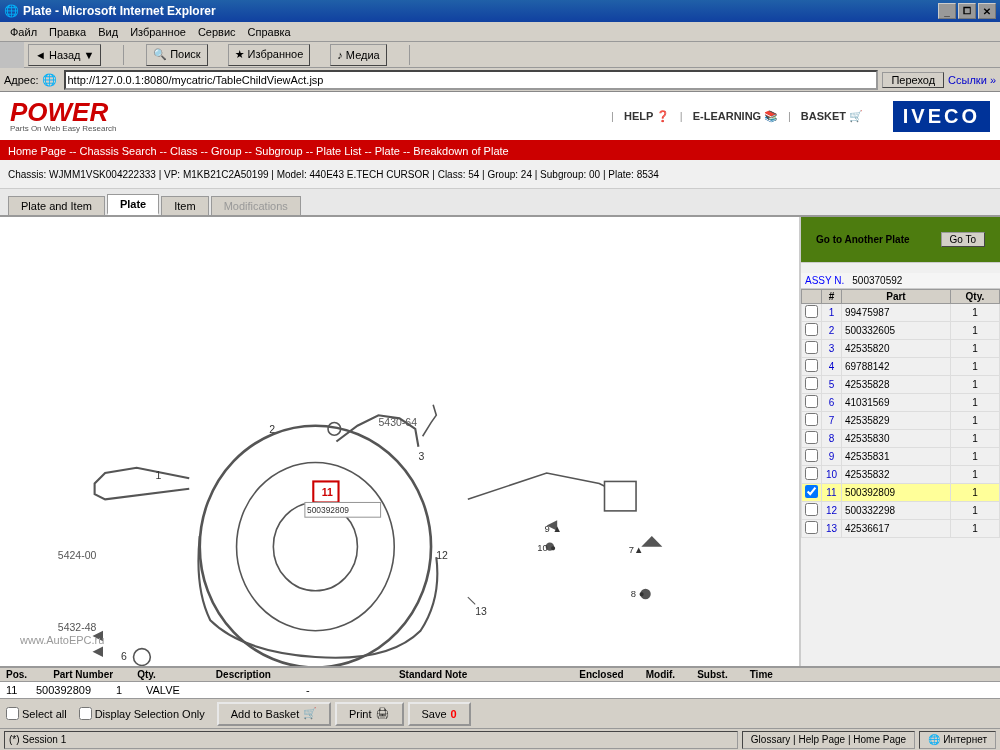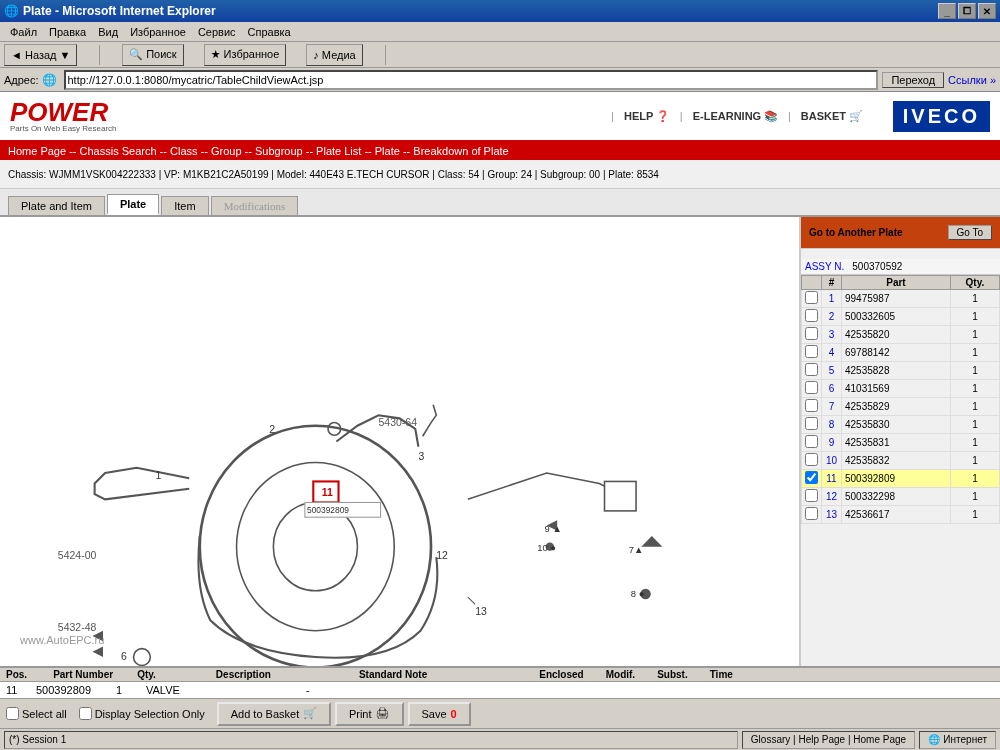--- a/index.html
+++ b/index.html
@@ -39,20 +39,21 @@
 
     
     .toolbar {
       background: #d4d0c8;
       height: 26px;
       display: flex;
       align-items: center;
       padding: 2px 4px;
       border-bottom: 1px solid #999;
       gap: 20px;
+      margin-left: 24px;
     }
     .tb-btn {
       background: #d4d0c8;
       border: 1px outset #999;
       padding: 2px 6px;
       font-size: 11px;
       cursor: pointer;
       display: flex;
       align-items: center;
       gap: 2px;
@@ -155,21 +156,21 @@
       cursor: pointer;
       font-size: 11px;
       margin-right: 2px;
     }
     .tab.active {
       background: white;
       border-bottom: 2px solid white;
       font-weight: bold;
       z-index: 1;
     }
-    .tab.disabled { color: #999; cursor: default; font-family: Liberation Serif, serif; }
+    .tab.disabled { color: #999; cursor: default; }
 
     
     .plate-area {
       flex: 1;
       display: flex;
       overflow: hidden;
     }
 
     
     .diagram-area {
@@ -192,25 +193,25 @@
 
     
     .parts-panel {
       width: 200px;
       background: #f0f0f0;
       border-left: 1px solid #ccc;
       display: flex;
       flex-direction: column;
     }
     .go-to-plate {
-      padding: 8px;
+      padding: 15px;
       display: flex;
       align-items: center;
       justify-content: space-between;
-      background: #c2410c;
+      background: #4d7c0f;
       border-bottom: 1px solid #ccc;
     }
     .go-to-plate span { font-size: 10px; font-weight: bold; }
     .go-to-btn {
       background: #d4d0c8;
       border: 1px outset #999;
       padding: 1px 8px;
       font-size: 10px;
       cursor: pointer;
     }
@@ -587,21 +588,21 @@
       </div>
     </div>
   </div>
 
   <div class="bottom-section">
     <div class="bottom-header">
       <span>Pos.</span>
       <span style="margin-left:14px;">Part Number</span>
       <span style="margin-left:12px;">Qty.</span>
       <span style="margin-left:48px;">Description</span>
-      <span style="margin-left:76px;">Standard Note</span>
+      <span style="margin-left:116px;">Standard Note</span>
       <span style="margin-left:100px;">Enclosed</span>
       <span style="margin-left:10px;">Modif.</span>
       <span style="margin-left:10px;">Subst.</span>
       <span style="margin-left:10px;">Time</span>
     </div>
     <div class="bottom-data" style="background:white;padding:2px 6px;font-size:11px;display:flex;gap:0;">
       <span style="min-width:30px;">11</span>
       <span style="min-width:80px;">500392809</span>
       <span style="min-width:30px;">1</span>
       <span style="min-width:160px;">VALVE</span>

